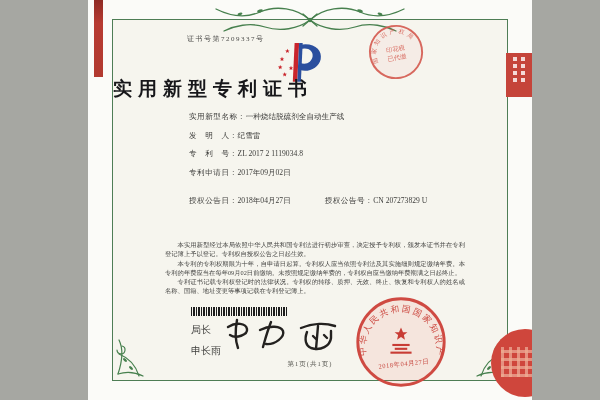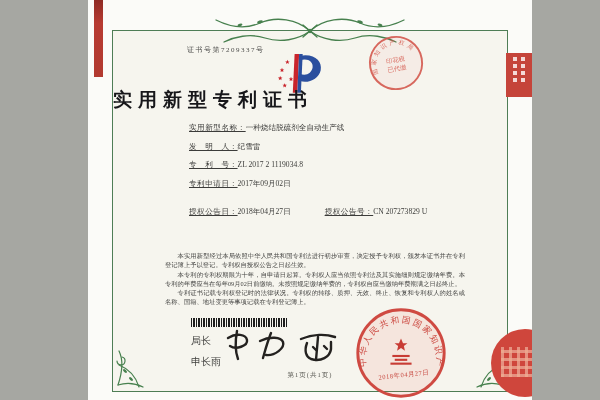--- a/index.html
+++ b/index.html
@@ -20,35 +20,35 @@
   .spine-col i{width:4px;height:4px;background:rgba(255,255,255,.8);display:block;}
   #cover-seal{position:absolute;right:-27px;top:329px;width:68px;height:68px;border-radius:50%;
               background:#cf463c;}
   #cover-seal .marks{position:absolute;left:10px;top:18px;width:34px;height:30px;
       background:
         repeating-linear-gradient(90deg, rgba(255,235,210,.65) 0 3px, transparent 3px 8px),
         repeating-linear-gradient(0deg, rgba(255,235,210,.65) 0 3px, transparent 3px 8px);
       background-blend-mode:multiply;opacity:.7;}
 
   
-  #cert{position:absolute;left:24px;top:30px;width:396px;height:362px;background:#f6f5ee;
+  #cert{position:absolute;left:24px;top:19px;width:396px;height:362px;background:#f6f5ee;
         border:1.4px solid #4e7d55;box-sizing:border-box;}
   #garland{position:absolute;left:50%;top:-18px;transform:translateX(-50%);}
   .flourish{position:absolute;bottom:2px;}
   #flourish-l{left:2px;}
   #flourish-r{right:2px;transform:scaleX(-1);}
 
   #cert-number{position:absolute;left:74px;top:14px;font-size:7px;letter-spacing:1.5px;color:#4a4a48;}
   #logo{position:absolute;left:160px;top:20px;}
   #title{position:absolute;left:0;top:56px;width:100%;font-size:19px;
          font-weight:bold;color:#17171a;letter-spacing:6px;}
 
   #fields{position:absolute;left:76px;top:92px;width:300px;font-size:7.6px;color:#3c3c3a;}
   .frow{height:18.6px;white-space:nowrap;}
-  .frow .lab{letter-spacing:.5px;text-decoration:underline;}
+  .frow .lab{letter-spacing:.5px;}
   #grant-row{margin-top:10px;}
   #grant-row .col2{display:inline-block;margin-left:32px;}
 
   #paras{position:absolute;left:52px;top:220px;width:300px;font-size:6.3px;line-height:9.3px;
          color:#454543;text-align:justify;}
   #paras p{margin:0;text-indent:2em;}
 
   #barcode{position:absolute;left:78px;top:287px;width:96px;height:9px;
       background:repeating-linear-gradient(90deg,#1d1d1d 0 1px,transparent 1px 2px,
                  #1d1d1d 2px 3.6px,transparent 3.6px 5px);}

